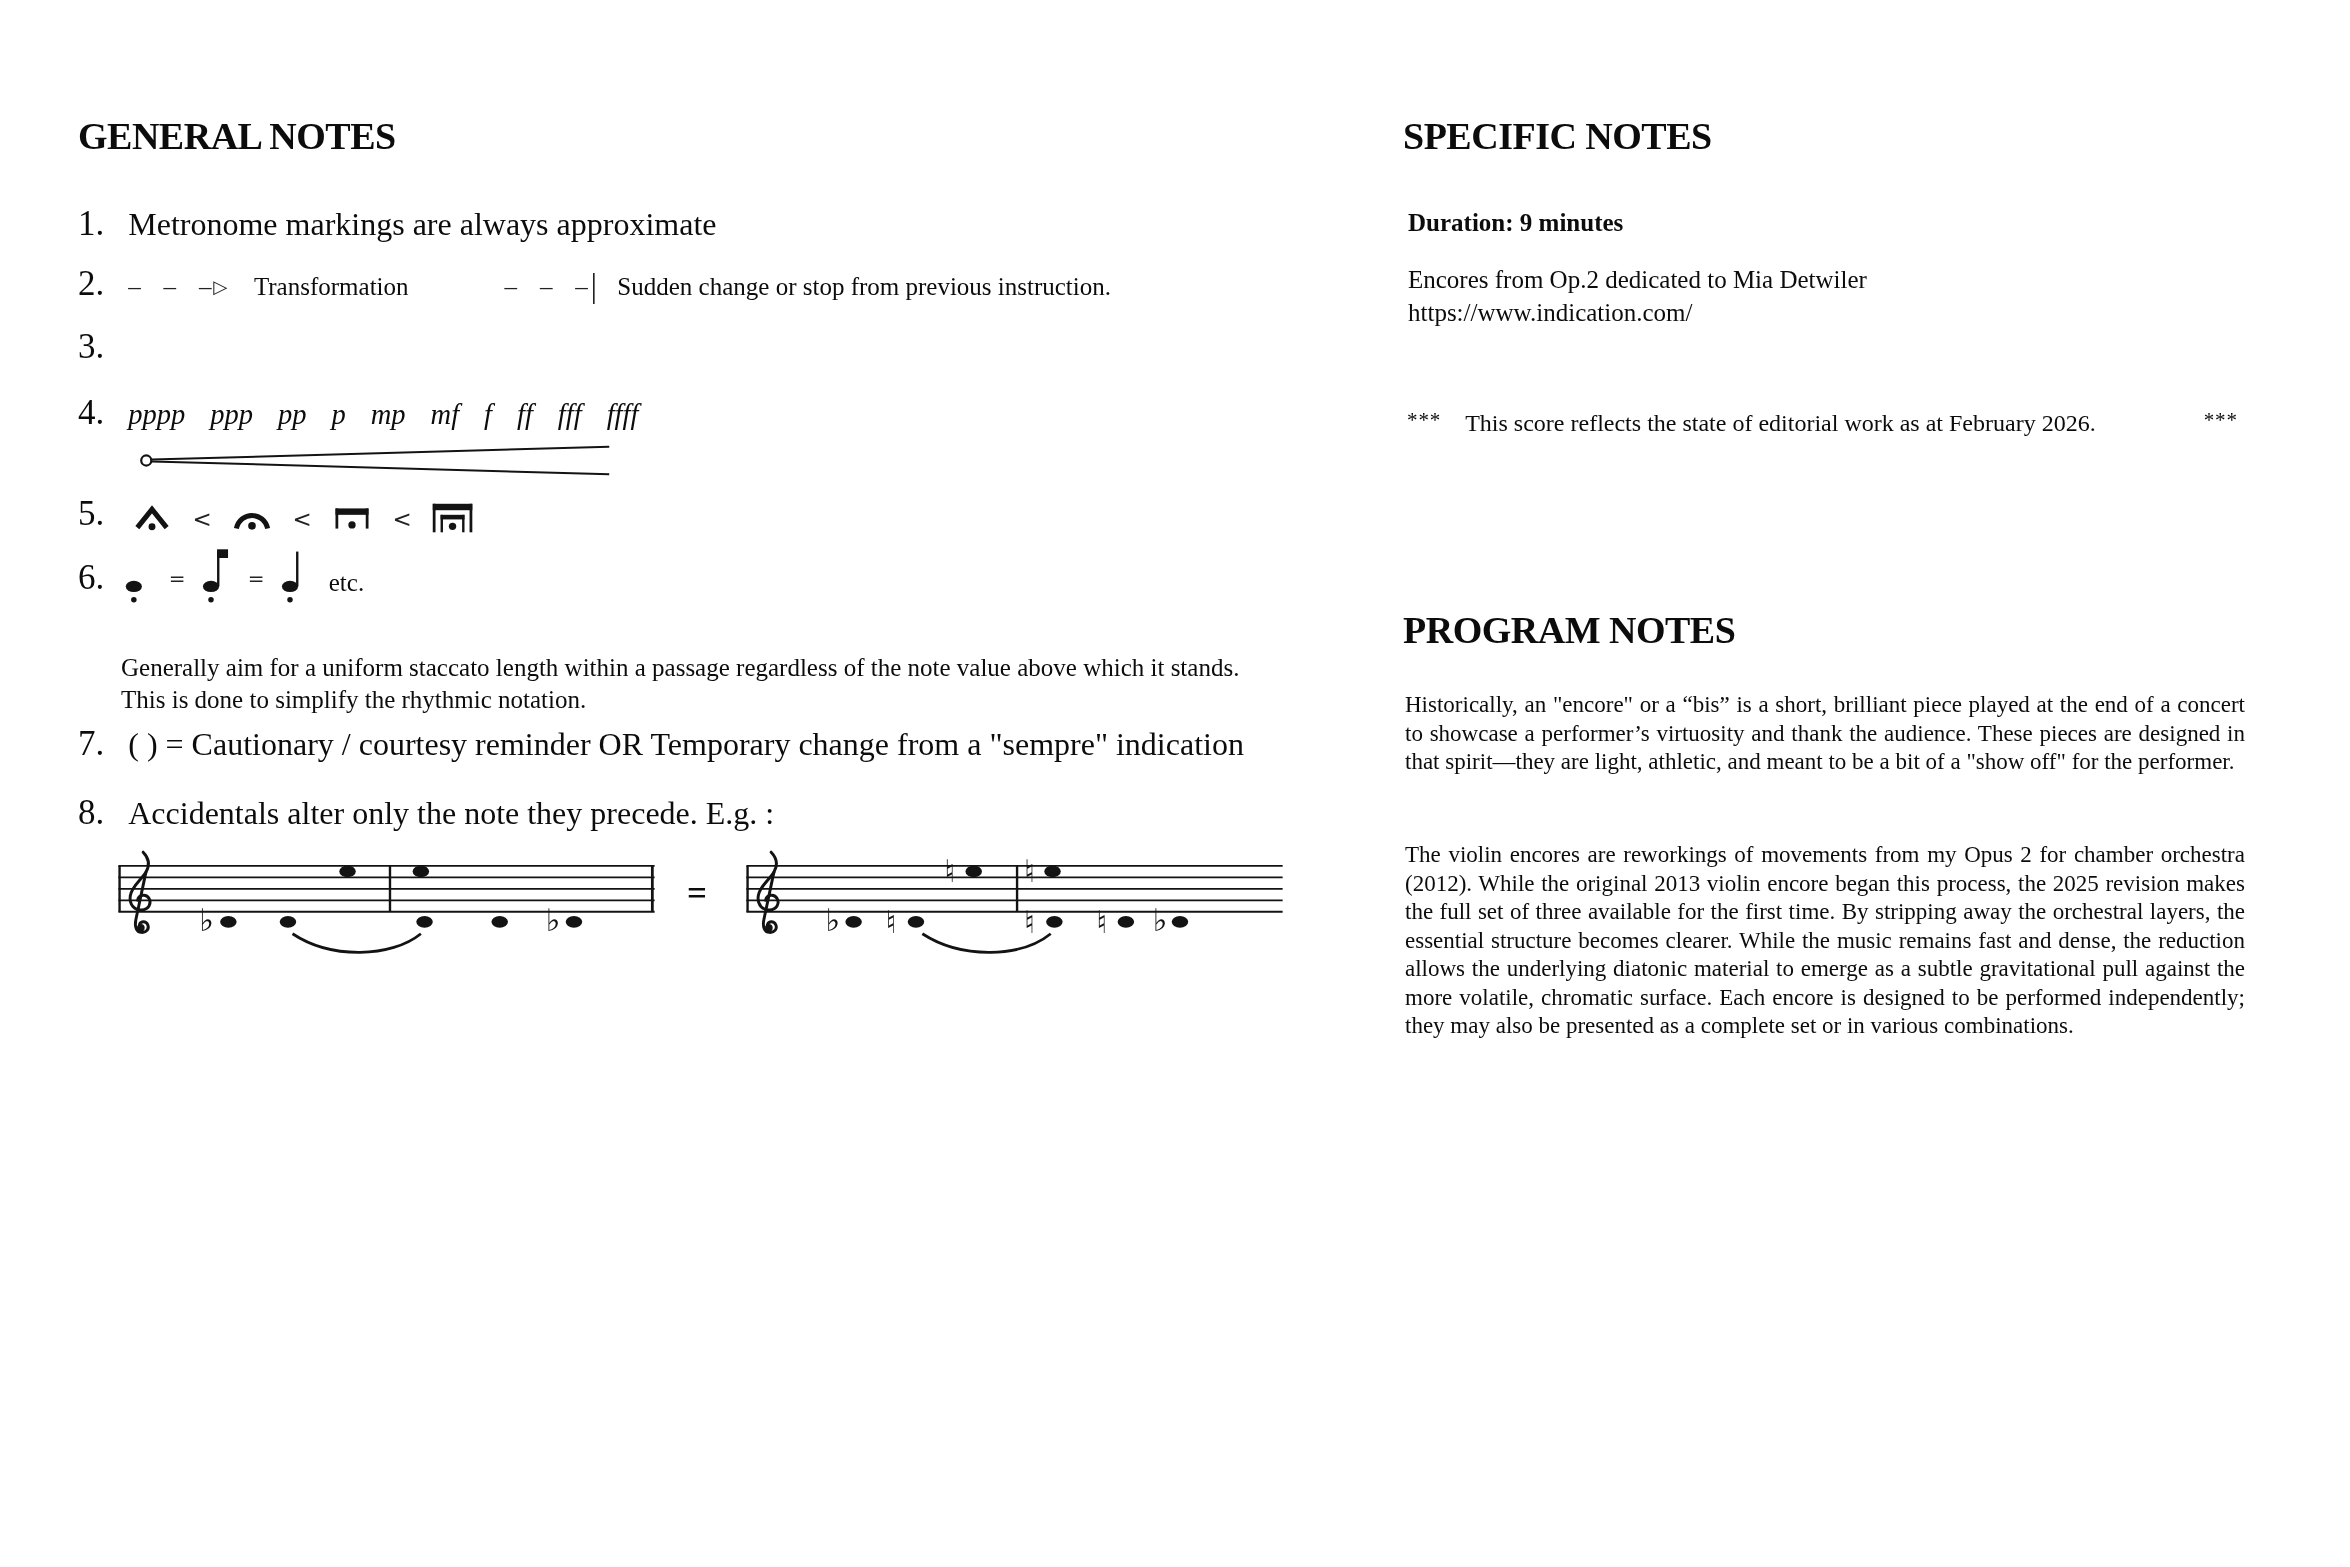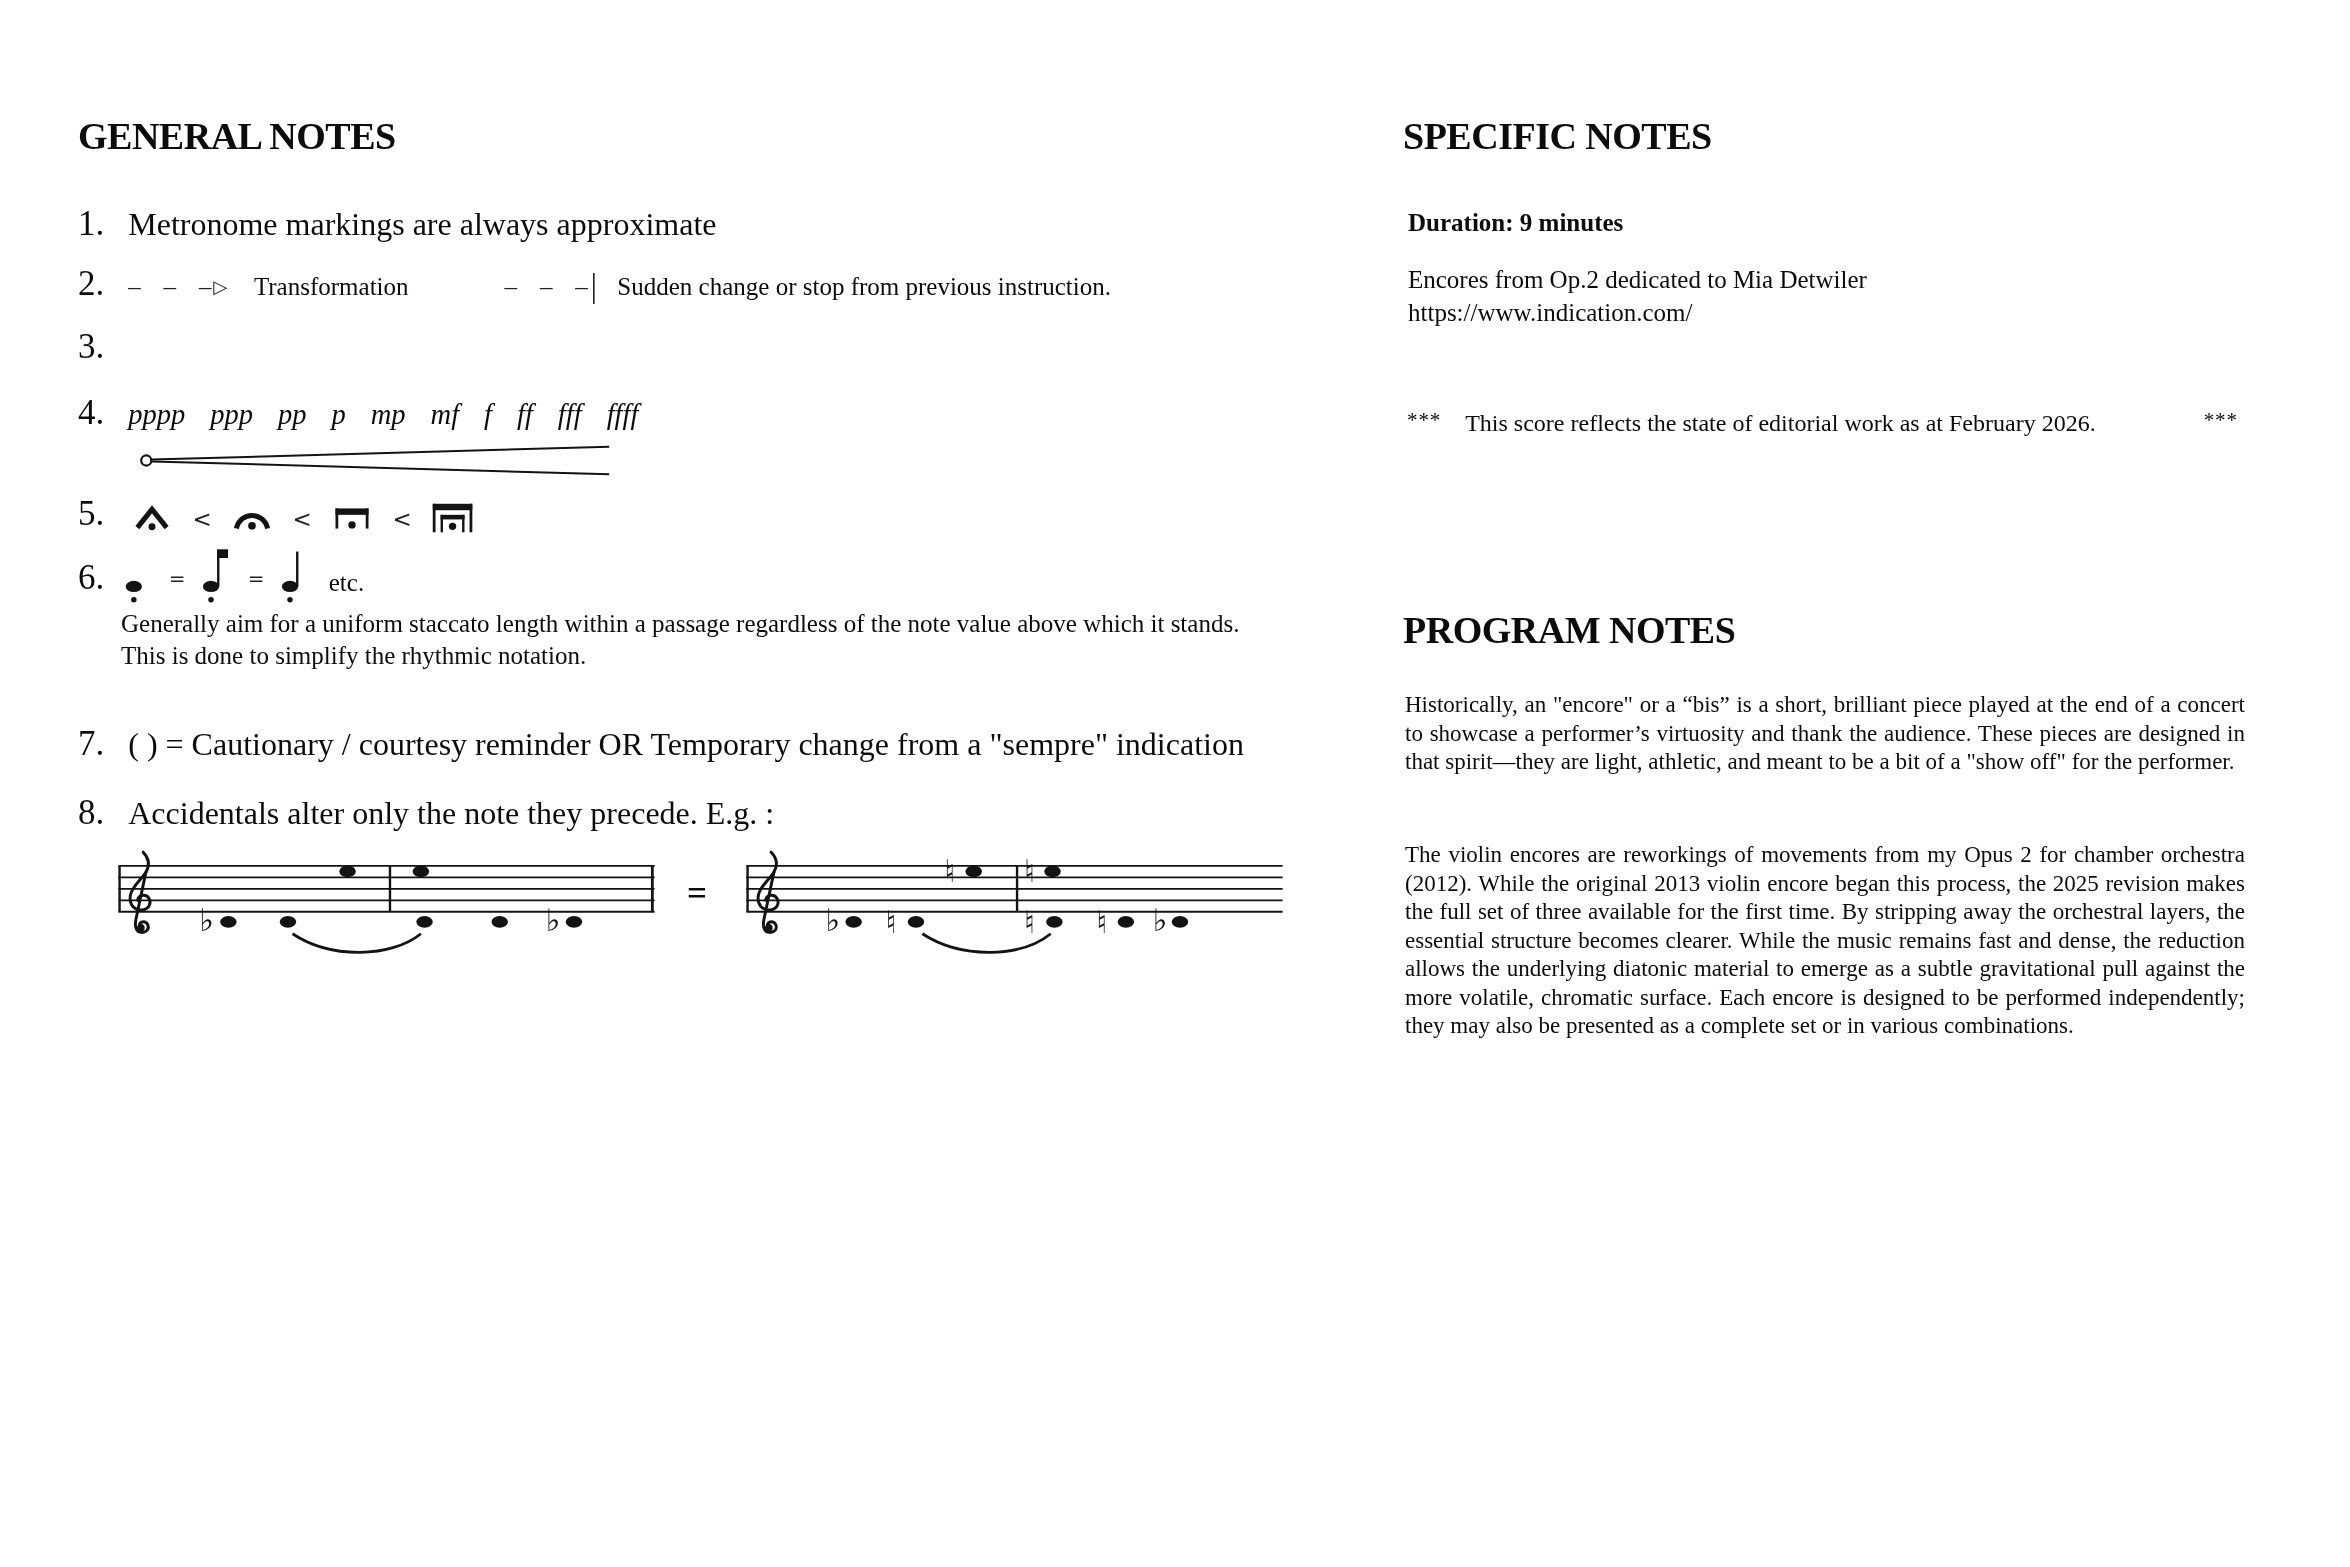--- a/index.html
+++ b/index.html
@@ -129,21 +129,21 @@
       <circle cx="12" cy="60.5" r="3" fill="#131313"></circle>
     </svg>
     <span class="eq-small">=</span>
     <svg width="33" height="61" viewBox="0 0 36 66">
       <ellipse class="nh" cx="12" cy="46" rx="8.8" ry="6.2"></ellipse>
       <rect x="18.6" y="8" width="2.6" height="38" fill="#131313"></rect>
       <circle cx="12" cy="60.5" r="3" fill="#131313"></circle>
     </svg>
     <span class="etc">etc.</span>
   </div>
-  <div class="subpara" style="left:121px;top:608px;">Generally aim for a uniform staccato length within a passage regardless of the note value above which it stands. This is done to simplify the rhythmic notation.</div>
+  <div class="subpara" style="left:121px;top:652px;">Generally aim for a uniform staccato length within a passage regardless of the note value above which it stands. This is done to simplify the rhythmic notation.</div>
 
   <div class="item" style="left:78px;top:724px;">
     <span class="inum">7.</span>
     <span class="itext">( ) = Cautionary / courtesy reminder OR Temporary change from a "sempre" indication</span>
   </div>
 
   <div class="item" style="left:78px;top:793px;">
     <span class="inum">8.</span>
     <span class="itext">Accidentals alter only the note they precede. E.g. :</span>
   </div>

